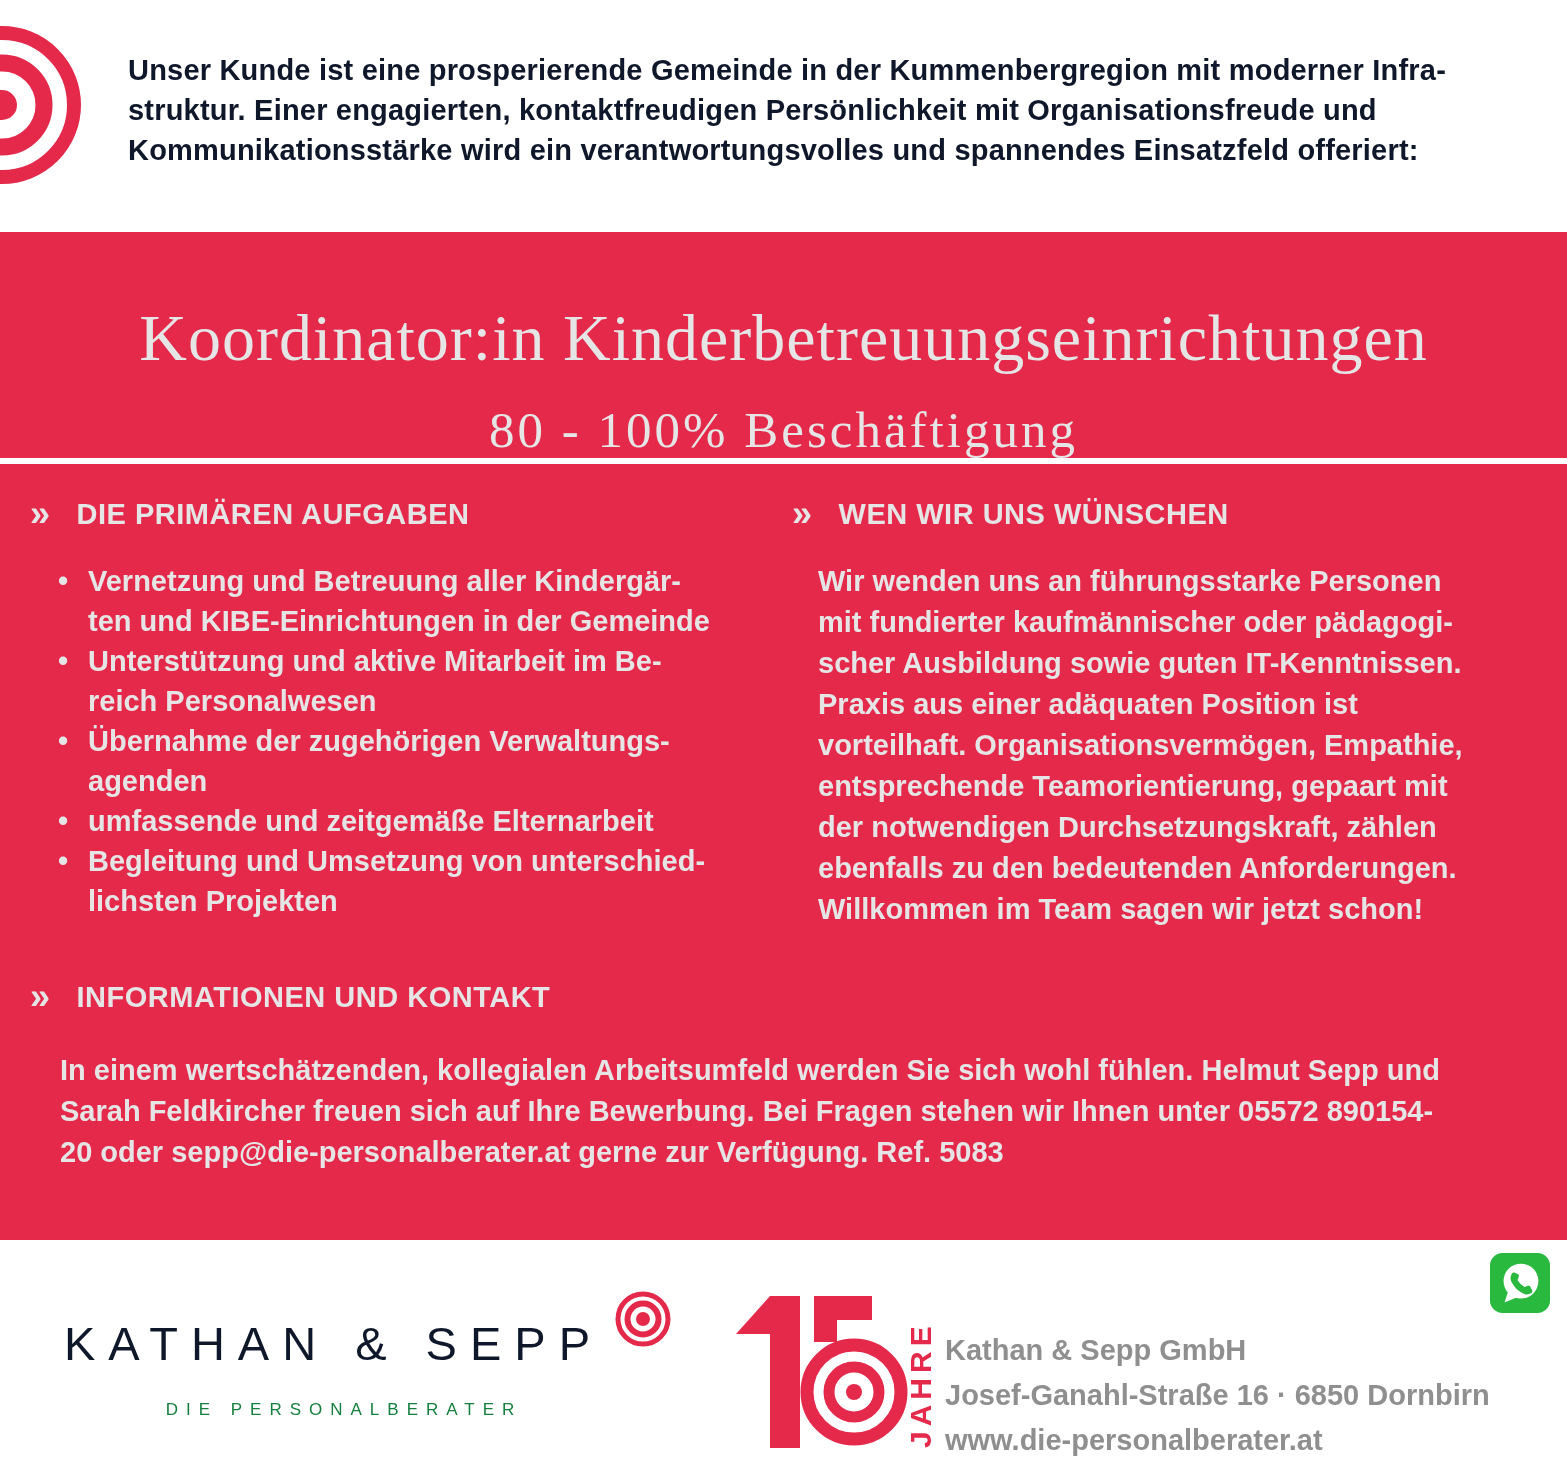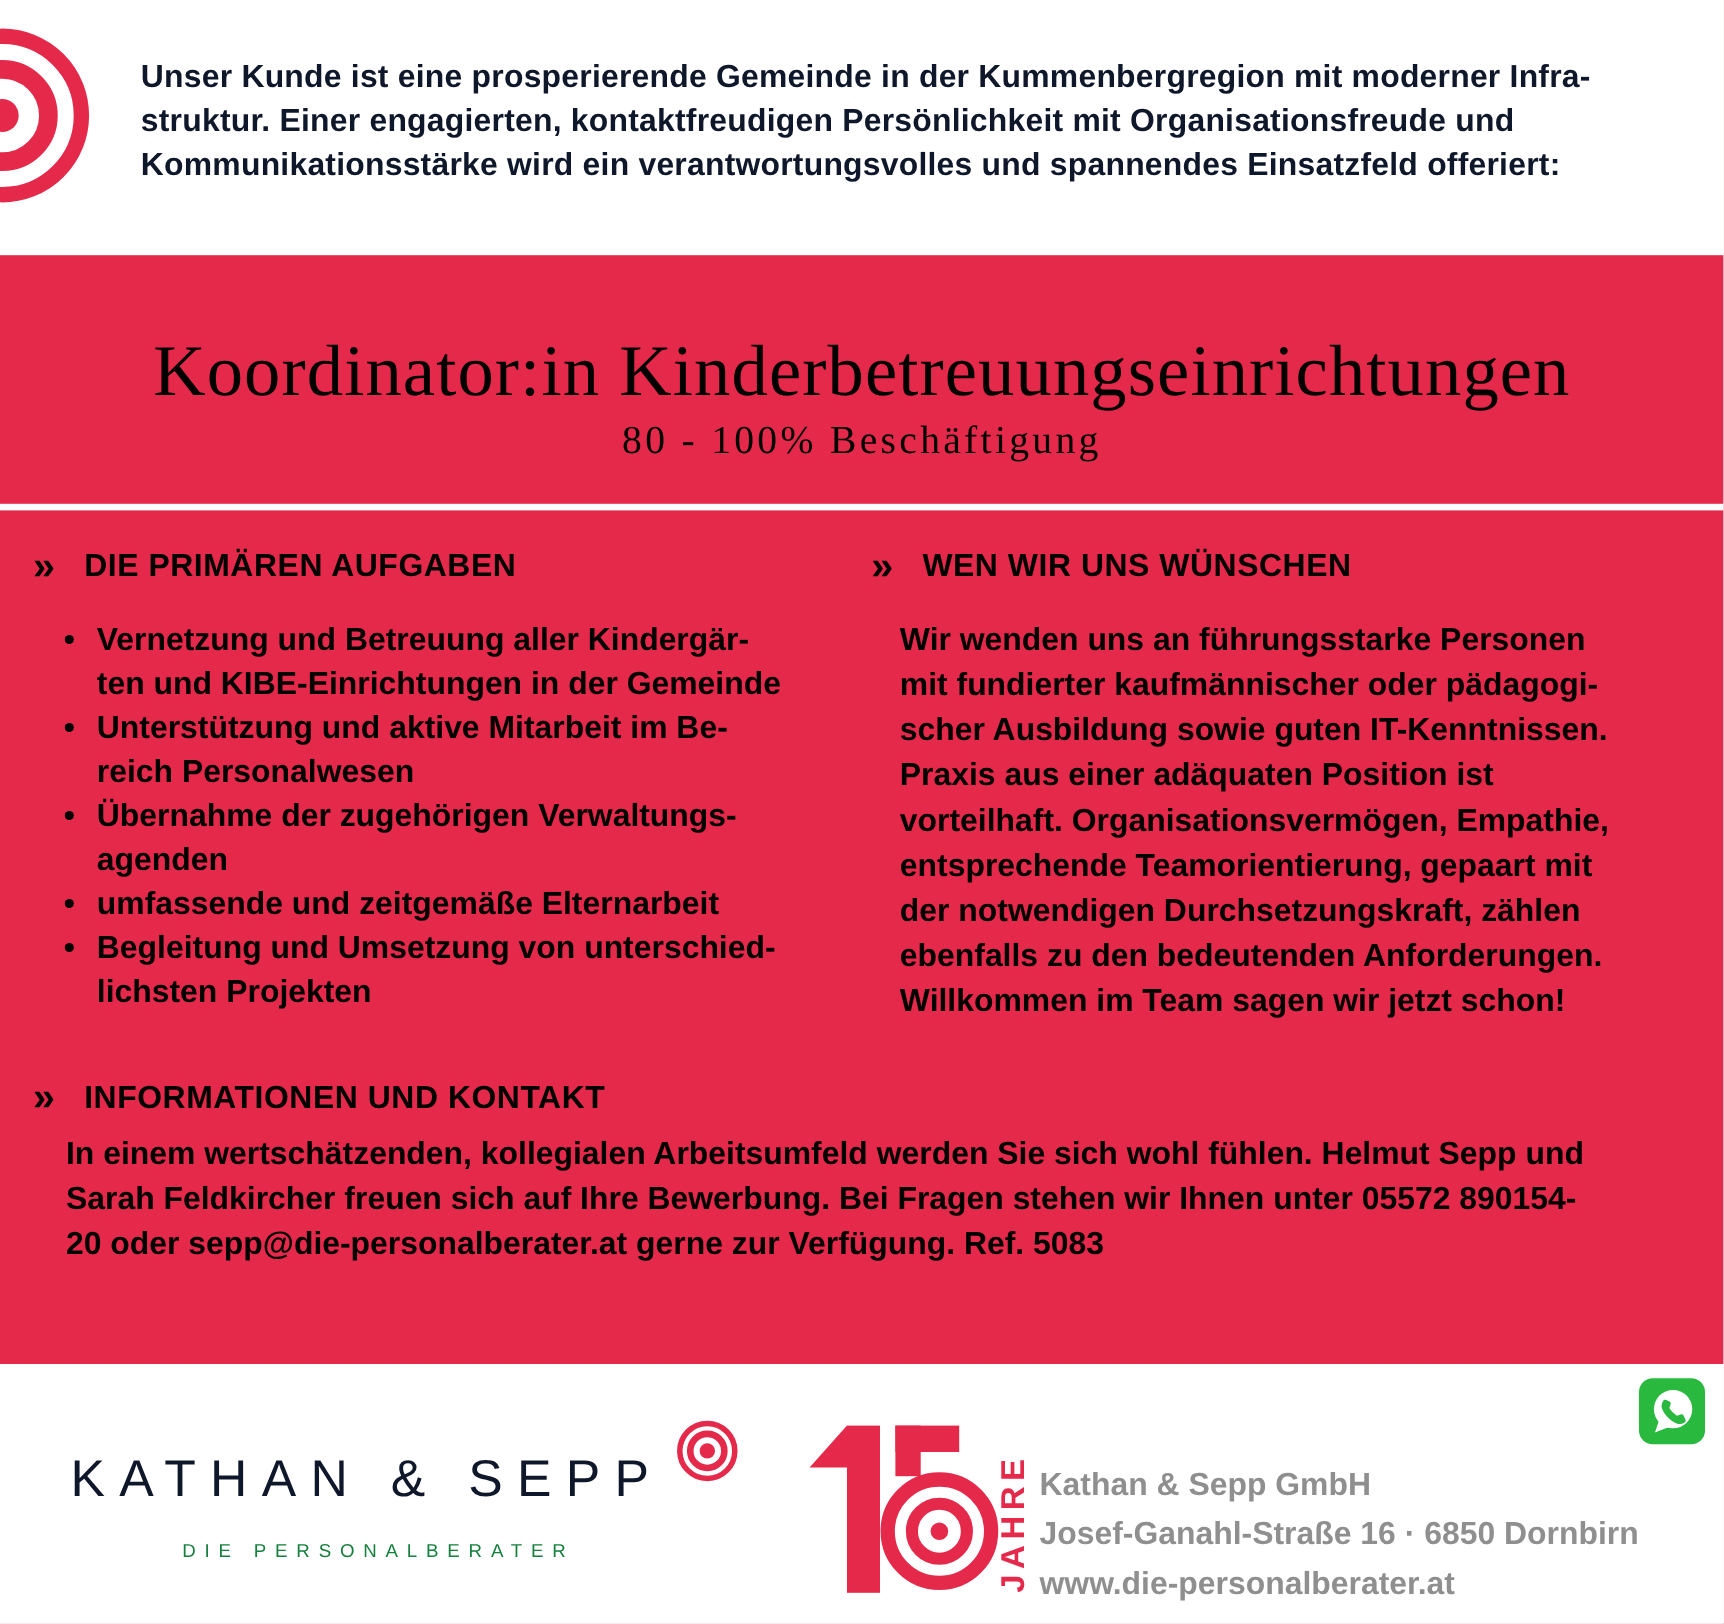--- a/index.html
+++ b/index.html
@@ -18,30 +18,30 @@
   .corner-logo { position:absolute; left:0; top:20px; width:84px; height:170px; }
   .intro {
     position:absolute; left:128px; top:50px;
     font-size:29px; font-weight:bold; color:#0f172a;
     line-height:40px; white-space:pre-line; letter-spacing:0.2px;
   }
 
   
   .red {
     position:absolute; left:0; top:232px; width:100%; height:1008px;
-    background:#e5294b; color:#000000;
+    background:#e5294b; color:#e5e5e5;
   }
   .titleblock { position:absolute; top:70px; left:0; width:100%; text-align:center; }
   .job-title {
     font-family:"Liberation Serif", serif; font-weight:normal;
     font-size:66px; letter-spacing:1px; line-height:1.1;
   }
   .job-subtitle {
     font-family:"Liberation Serif", serif; font-weight:normal;
-    font-size:36px; letter-spacing:3px; margin-top:4px;
+    font-size:51px; letter-spacing:3px; margin-top:26px;
   }
   .divider { position:absolute; top:226px; left:0; width:100%; height:6px; background:#ffffff; }
 
   .sec-h { display:flex; align-items:baseline; gap:26px;
            font-size:29px; font-weight:bold; letter-spacing:0.5px; }
   .chev { font-size:36px; line-height:1; position:relative; top:2px; }
 
   .sec-tasks   { position:absolute; left:30px;  top:262px; }
   .sec-profile { position:absolute; left:792px; top:262px; }
   .sec-contact { position:absolute; left:30px;  top:745px; }
@@ -52,21 +52,21 @@
     font-size:29px; font-weight:bold; line-height:40px;
   }
   .task-list .bullet-dot { position:absolute; left:0; top:0; }
   .task-list li span:last-child { white-space:pre-line; }
 
   .profile-text {
     margin:30px 0 0 26px;
     font-size:29px; font-weight:bold; line-height:41px; white-space:pre-line;
   }
   .contact-text {
-    margin:14px 0 0 30px; width:1460px;
+    margin:36px 0 0 30px; width:1460px;
     font-size:29px; font-weight:bold; line-height:41px; white-space:pre-line;
   }
 
   
   .footer { position:absolute; left:0; top:1240px; width:100%; height:236px; background:#ffffff; }
   .brand {
     position:absolute; left:64px; top:76px;
     font-size:47px; letter-spacing:13px; color:#0f172a; font-weight:normal;
   }
   .brand-logo { position:absolute; left:614px; top:50px; width:58px; height:58px; }

